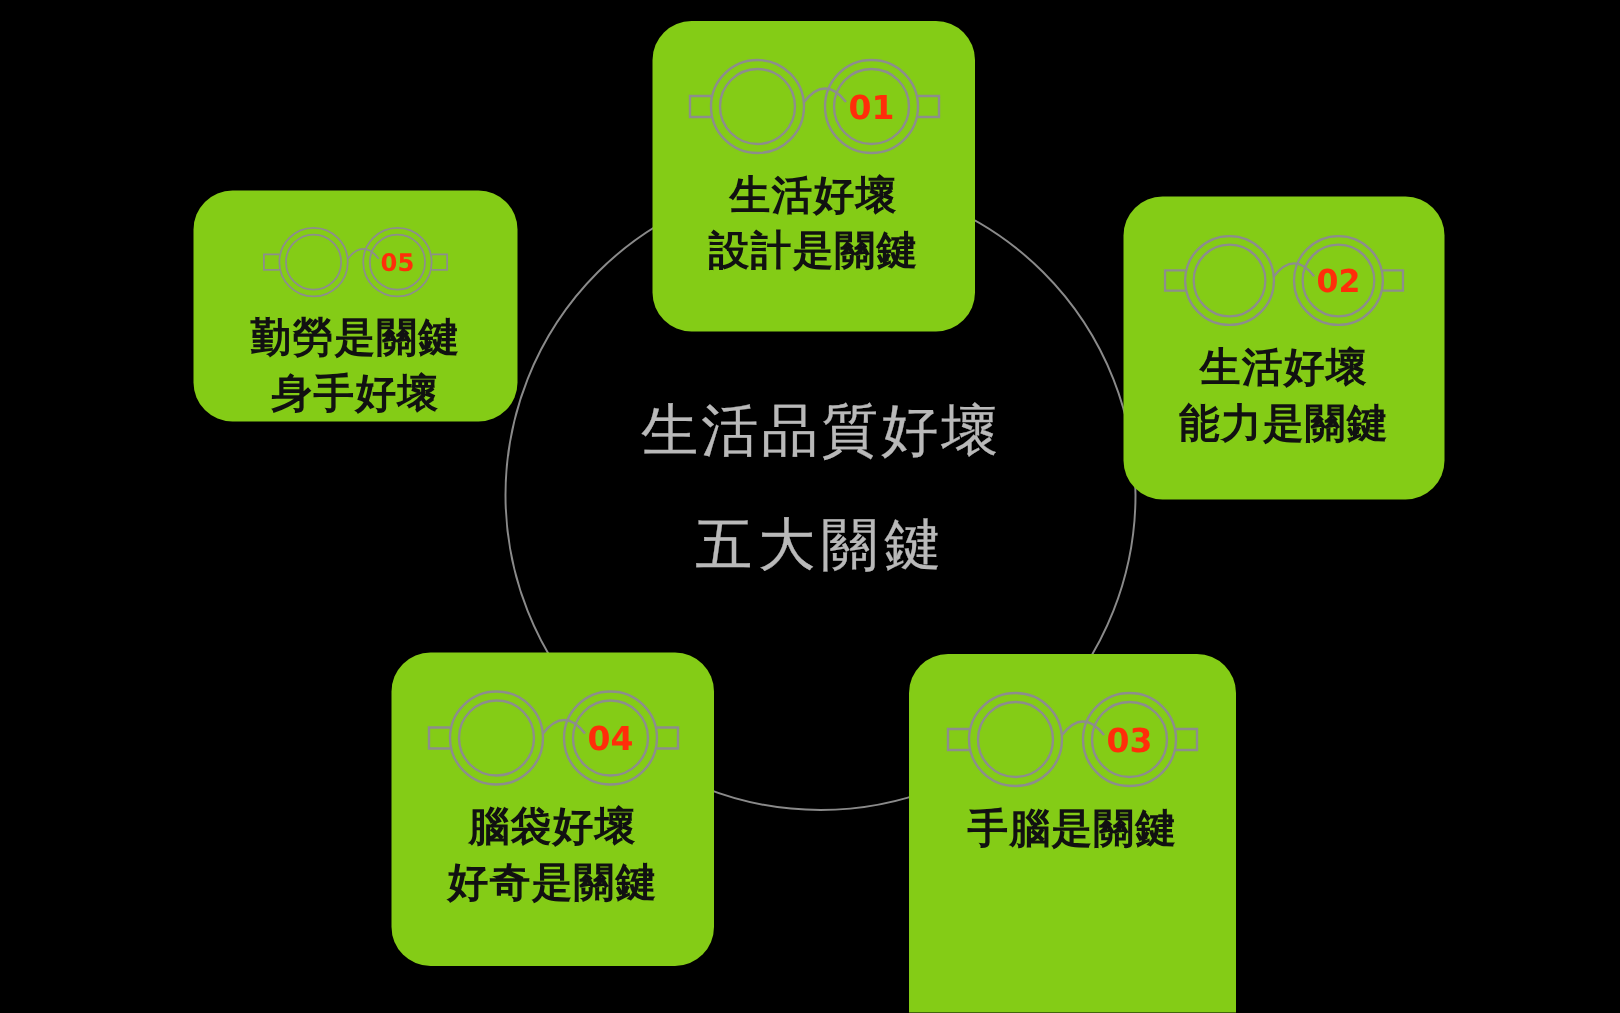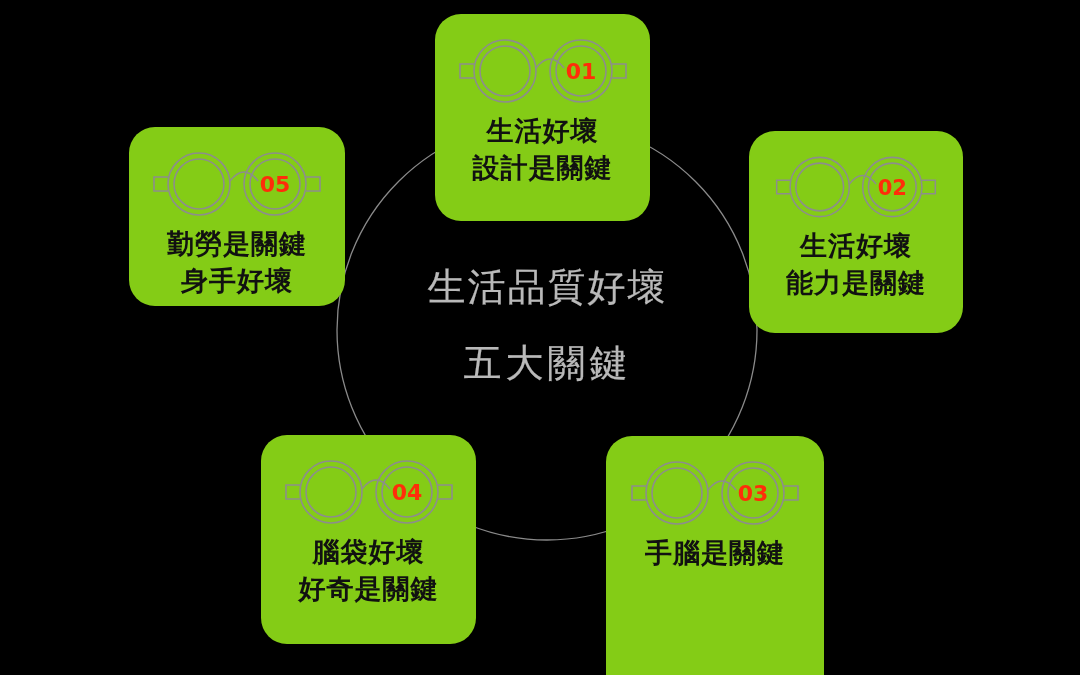--- a/index.html
+++ b/index.html
@@ -48,21 +48,21 @@
     font-size:27px;
     line-height:1.38;
     letter-spacing:1px;
   }
 
   
   #card-01{ left:435px; top:14px;  width:215px; height:207px; }
   #card-02{ left:749px; top:131px; width:214px; height:202px; }
   #card-03{ left:606px; top:436px; width:218px; height:269px; }
   #card-04{ left:261px; top:435px; width:215px; height:209px;align-items:center; }
-  #card-05{ left:129px; top:127px; width:216px; height:179px; }
+  #card-05{ left:129px; top:127px; width:216px; height:154px; }
 
   .num{
     font-size:22px;
     font-weight:bold;
     fill:#ff2d0a;
     font-family:"DejaVu Sans","Liberation Sans",sans-serif;
   }
   .frame{ fill:none; stroke:#8d8d8d; stroke-width:1.6; }
 </style>
 </head>

